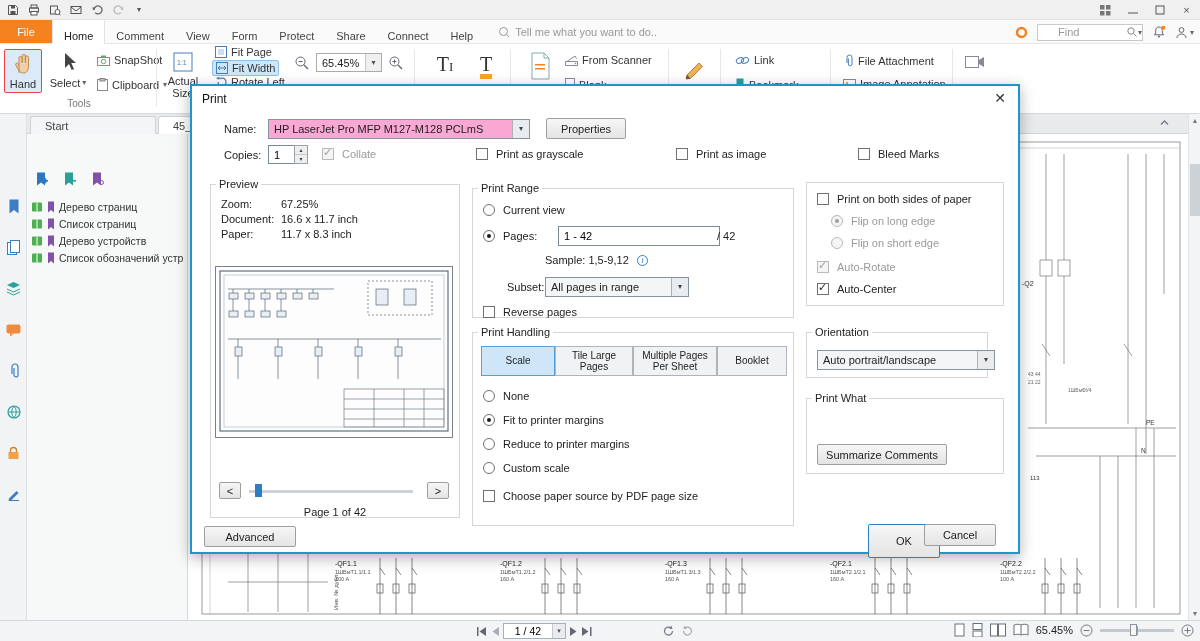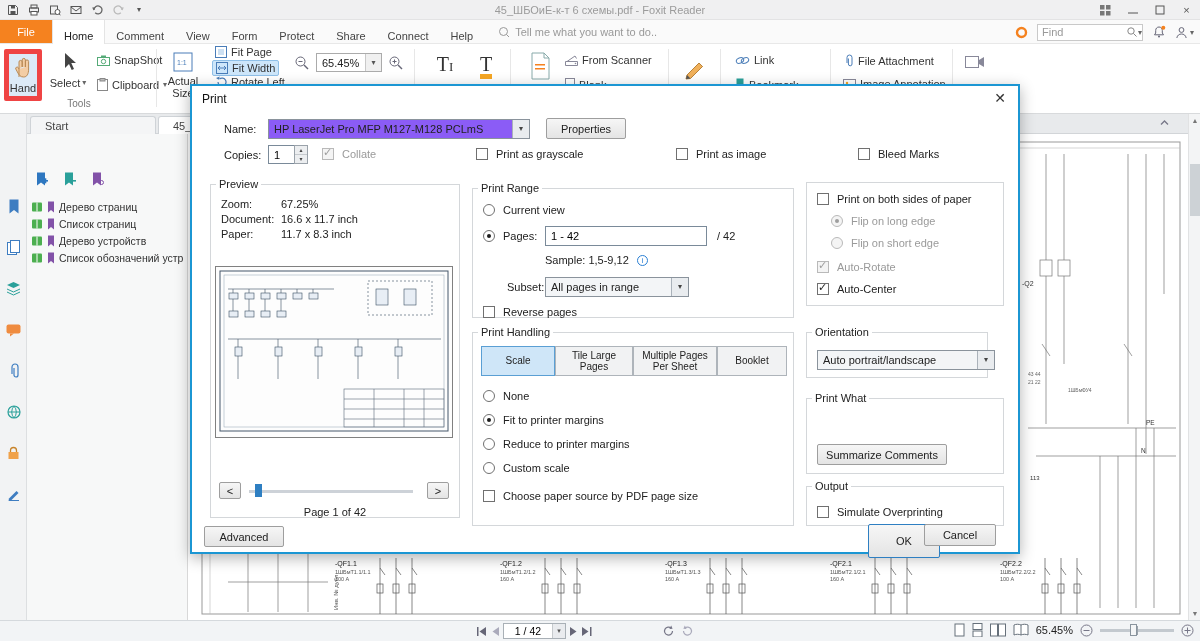--- a/index.html
+++ b/index.html
@@ -13,29 +13,29 @@
 #title-text{position:absolute;left:0;right:0;text-align:center;color:#9b9b9b;font-size:11px}
 .winctl{position:absolute;right:0;top:0;display:flex;height:20px;z-index:2}
 .winctl>div{width:27px;height:20px;display:flex;align-items:center;justify-content:center;color:#555}
 
 #menurow{position:absolute;left:0;top:20px;width:100%;height:24px;background:#fafafa;border-bottom:1px solid #e8e8e8;display:flex;align-items:stretch}
 .file-tab{width:52px;background:#f5821f;color:#fff;display:flex;align-items:center;justify-content:center;font-size:11px}
 .mtab{padding:16px 11px;display:flex;align-items:center;color:#444}
 .mtab.active{background:#fff;border-left:1px solid #e4e4e4;border-right:1px solid #e4e4e4;color:#222}
 .tellme{display:flex;align-items:center;gap:5px;color:#999;margin-left:14px}
 .mr-right{position:absolute;right:6px;top:0;height:24px;display:flex;align-items:center;gap:9px}
-.findbox{display:flex;align-items:center;width:106px;height:17px;background:#fff;border:1px solid #c9c9c9;padding-left:4px}
+.findbox{display:flex;align-items:center;width:106px;height:17px;background:#fff;border:1px solid #c9c9c9;padding-left:20px}
 .findbox input{flex:1;min-width:0;border:none;outline:none;font-size:11px;font-family:inherit;color:#333;background:transparent}
 .findbox input::placeholder{color:#999}
 .dn{font-size:8px;color:#666}
 
 #ribbon{position:absolute;left:0;top:44px;width:100%;height:70px;background:#fff;border-bottom:1px solid #d8dadc}
 .vsep{position:absolute;top:5px;height:58px;width:1px;background:#e7e7e7}
 .bigbtn{position:absolute;display:flex;flex-direction:column;align-items:center;gap:2px;font-size:11px;color:#333;text-align:center;padding:2px 3px;line-height:1.1}
-.bigbtn.sel{background:#dceaf7;border:5px solid #ef4444;border-radius:2px}
+.bigbtn.sel{background:#dceaf7;border:1px solid #ef4444;border-radius:2px}
 .smallrow{position:absolute;display:flex;align-items:center;gap:4px;font-size:11px;color:#333;white-space:nowrap;padding:1px 3px}
 .smallrow.hl{background:#cde6fa;border:1px solid #8fc0e8;border-radius:2px}
 .grplabel{position:absolute;top:54px;font-size:10px;color:#777;text-align:center}
 .rcombo{position:absolute;display:flex;align-items:center;background:#fff;border:1px solid #ababab;height:19px;font-size:11px;padding-left:5px}
 .rcombo::after{content:"▾";position:absolute;right:0;top:0;width:15px;height:100%;font-size:8px;color:#555;text-align:center;line-height:17px;background:#f0f0f0;border-left:1px solid #c9c9c9}
 .rcombo span{padding-right:18px}
 
 #tabstrip{position:absolute;left:27px;top:114px;width:1161px;height:20px;background:#e8eaec;border-bottom:1px solid #d2d5d8}
 .doctab{position:absolute;top:2px;height:18px;border:1px solid #cfd3d7;border-bottom:none;border-radius:3px 3px 0 0;font-size:11px;color:#444;display:flex;align-items:center;padding:0 14px;white-space:nowrap;overflow:hidden}
 
@@ -66,21 +66,21 @@
 .sb-slider .nt{position:absolute;left:50%;top:3px;width:1px;height:9px;background:#9aa2aa}
 .sb-slider .th{position:absolute;left:30px;top:1px;width:7px;height:12px;background:#f4f5f6;border:1px solid #8a949e}
 
 #dlg{position:absolute;left:190px;top:84px;width:830px;height:470px;background:#fff;border:2px solid #1b96d3;box-shadow:0 4px 14px rgba(0,0,0,.3);z-index:40}
 #dlg .ttl{position:absolute;left:10px;top:6px;font-size:12px;color:#111}
 #dlg .cls{position:absolute;right:6px;top:4px;width:24px;height:18px;text-align:center;line-height:17px;font-size:14px;color:#333}
 .dl{position:absolute;font-size:11px;white-space:nowrap;color:#222}
 .dl.gray{color:#9a9a9a}
 .btn{position:absolute;display:flex;align-items:center;justify-content:center;font-size:11px;color:#222;background:linear-gradient(#f6f6f6,#e4e4e4);border:1px solid #9e9e9e;border-radius:2px}
 .btn.primary{border:1px solid #2e7fc2}
-.combo{position:absolute;display:flex;align-items:center;background:#8b5cf6;border:1px solid #8a939c;font-size:11px;padding-left:5px;white-space:nowrap;overflow:hidden}
+.combo{position:absolute;display:flex;align-items:center;background:#f9a8d4;border:1px solid #8a939c;font-size:11px;padding-left:5px;white-space:nowrap;overflow:hidden}
 .combo.gray{background:#f3f5f7}
 .combo::after{content:"▾";position:absolute;right:0;top:0;width:16px;height:100%;font-size:8px;color:#444;text-align:center;line-height:18px;background:#e9ecef;border-left:1px solid #aab2ba}
 .tin{position:absolute;border:1px solid #7a8a99;font-size:11px;padding:1px 5px;font-family:inherit;outline:none}
 fieldset{position:absolute;border:1px solid #d4d7da}
 legend{font-size:11px;padding:0 3px;margin-left:5px;color:#222;white-space:nowrap}
 .opt{position:absolute;display:flex;align-items:center;gap:8px;font-size:11px;white-space:nowrap}
 .cb{width:12px;height:12px;border:1px solid #707070;background:#fff;position:relative;flex:none}
 .cb.ck::after{content:"✓";position:absolute;left:0px;top:-3px;font-size:11px;font-weight:bold;color:#1d1d1d}
 .cb.dis{border-color:#b9b9b9;background:#f4f4f4}
 .cb.ck.dis::after{color:#9e9e9e}
@@ -142,21 +142,20 @@
           </svg>
         </span>
       <span class="ti">
           <svg width="13" height="12">
             <path d="M10 6a4 4 0 1 0-1.2 2.8" fill="none" stroke="#bbb" stroke-width="1.3"></path>
             <path d="M8.4 3.2l2 3.4 1.4-3z" fill="#bbb"></path>
           </svg>
         </span>
       <span class="ti dn">▾</span>
     </div>
-    <div id="title-text">45_ШБОиЕ-к-т 6 схемы.pdf - Foxit Reader</div>
     <div class="winctl">
       <div>
           <svg width="11" height="11">
             <rect x="0" y="0" width="4.5" height="4.5" fill="#777"></rect>
             <rect x="6" y="0" width="4.5" height="4.5" fill="#777"></rect>
             <rect x="0" y="6" width="4.5" height="4.5" fill="#777"></rect>
             <rect x="6" y="6" width="4.5" height="4.5" fill="#777"></rect>
           </svg>
         </div>
       <div>
@@ -807,21 +806,21 @@
     <fieldset style="left:280px;top:96px;width:322px;height:136px">
       <legend>Print Range</legend>
       <div class="opt" style="left:10px;top:10px">
           <span class="rb"></span>
           <span>Current view</span>
         </div>
       <div class="opt" style="left:10px;top:36px">
           <span class="rb sel"></span>
           <span>Pages:</span>
         </div>
-      <input class="tin" style="left: 72px; top: 32px; width: 162px; height: 20px;" value="1 - 42">
+      <input class="tin" style="left: 85px; top: 32px; width: 162px; height: 20px;" value="1 - 42">
       <div class="dl" style="left:244px;top:36px">/ 42</div>
       <div class="opt" style="left:72px;top:60px">
           <span>Sample: 1,5-9,12</span>
           <span class="inf">i</span>
         </div>
       <div class="dl" style="left:34px;top:87px">Subset:</div>
       <div class="combo gray" style="left:72px;top:83px;width:144px;height:20px">
           <span>All pages in range</span>
         </div>
       <div class="opt" style="left:10px;top:112px">
@@ -886,29 +885,22 @@
       <div class="combo gray" style="left:10px;top:12px;width:178px;height:20px">
           <span>Auto portrait/landscape</span>
         </div>
     </fieldset>
 
     <fieldset style="left:614px;top:306px;width:198px;height:82px">
       <legend>Print What</legend>
       <div class="btn" style="left:10px;top:40px;width:130px;height:21px">Summarize Comments</div>
     </fieldset>
 
-    <fieldset style="left:614px;top:394px;width:198px;height:46px">
-      <legend>Output</legend>
-      <div class="opt" style="left:10px;top:14px">
-          <span class="cb"></span>
-          <span>Simulate Overprinting</span>
-        </div>
-    </fieldset>
-
-    <div class="btn" style="left:12px;top:440px;width:80px;height:21px">Advanced</div>
+
+    <div class="btn" style="left:12px;top:440px;width:92px;height:21px">Advanced</div>
     <div class="btn primary" style="left:676px;top:438px;width:72px;height:34px">OK</div>
     <div class="btn" style="left:732px;top:438px;width:72px;height:22px">Cancel</div>
   </div>
 
   <div id="statusbar">
     <div class="sb-left">
       <span>
           <svg width="12" height="11">
             <rect x="1" y="1" width="1.5" height="9" fill="#667"></rect>
             <path d="M10 1L3.5 5.5 10 10z" fill="#667"></path>

